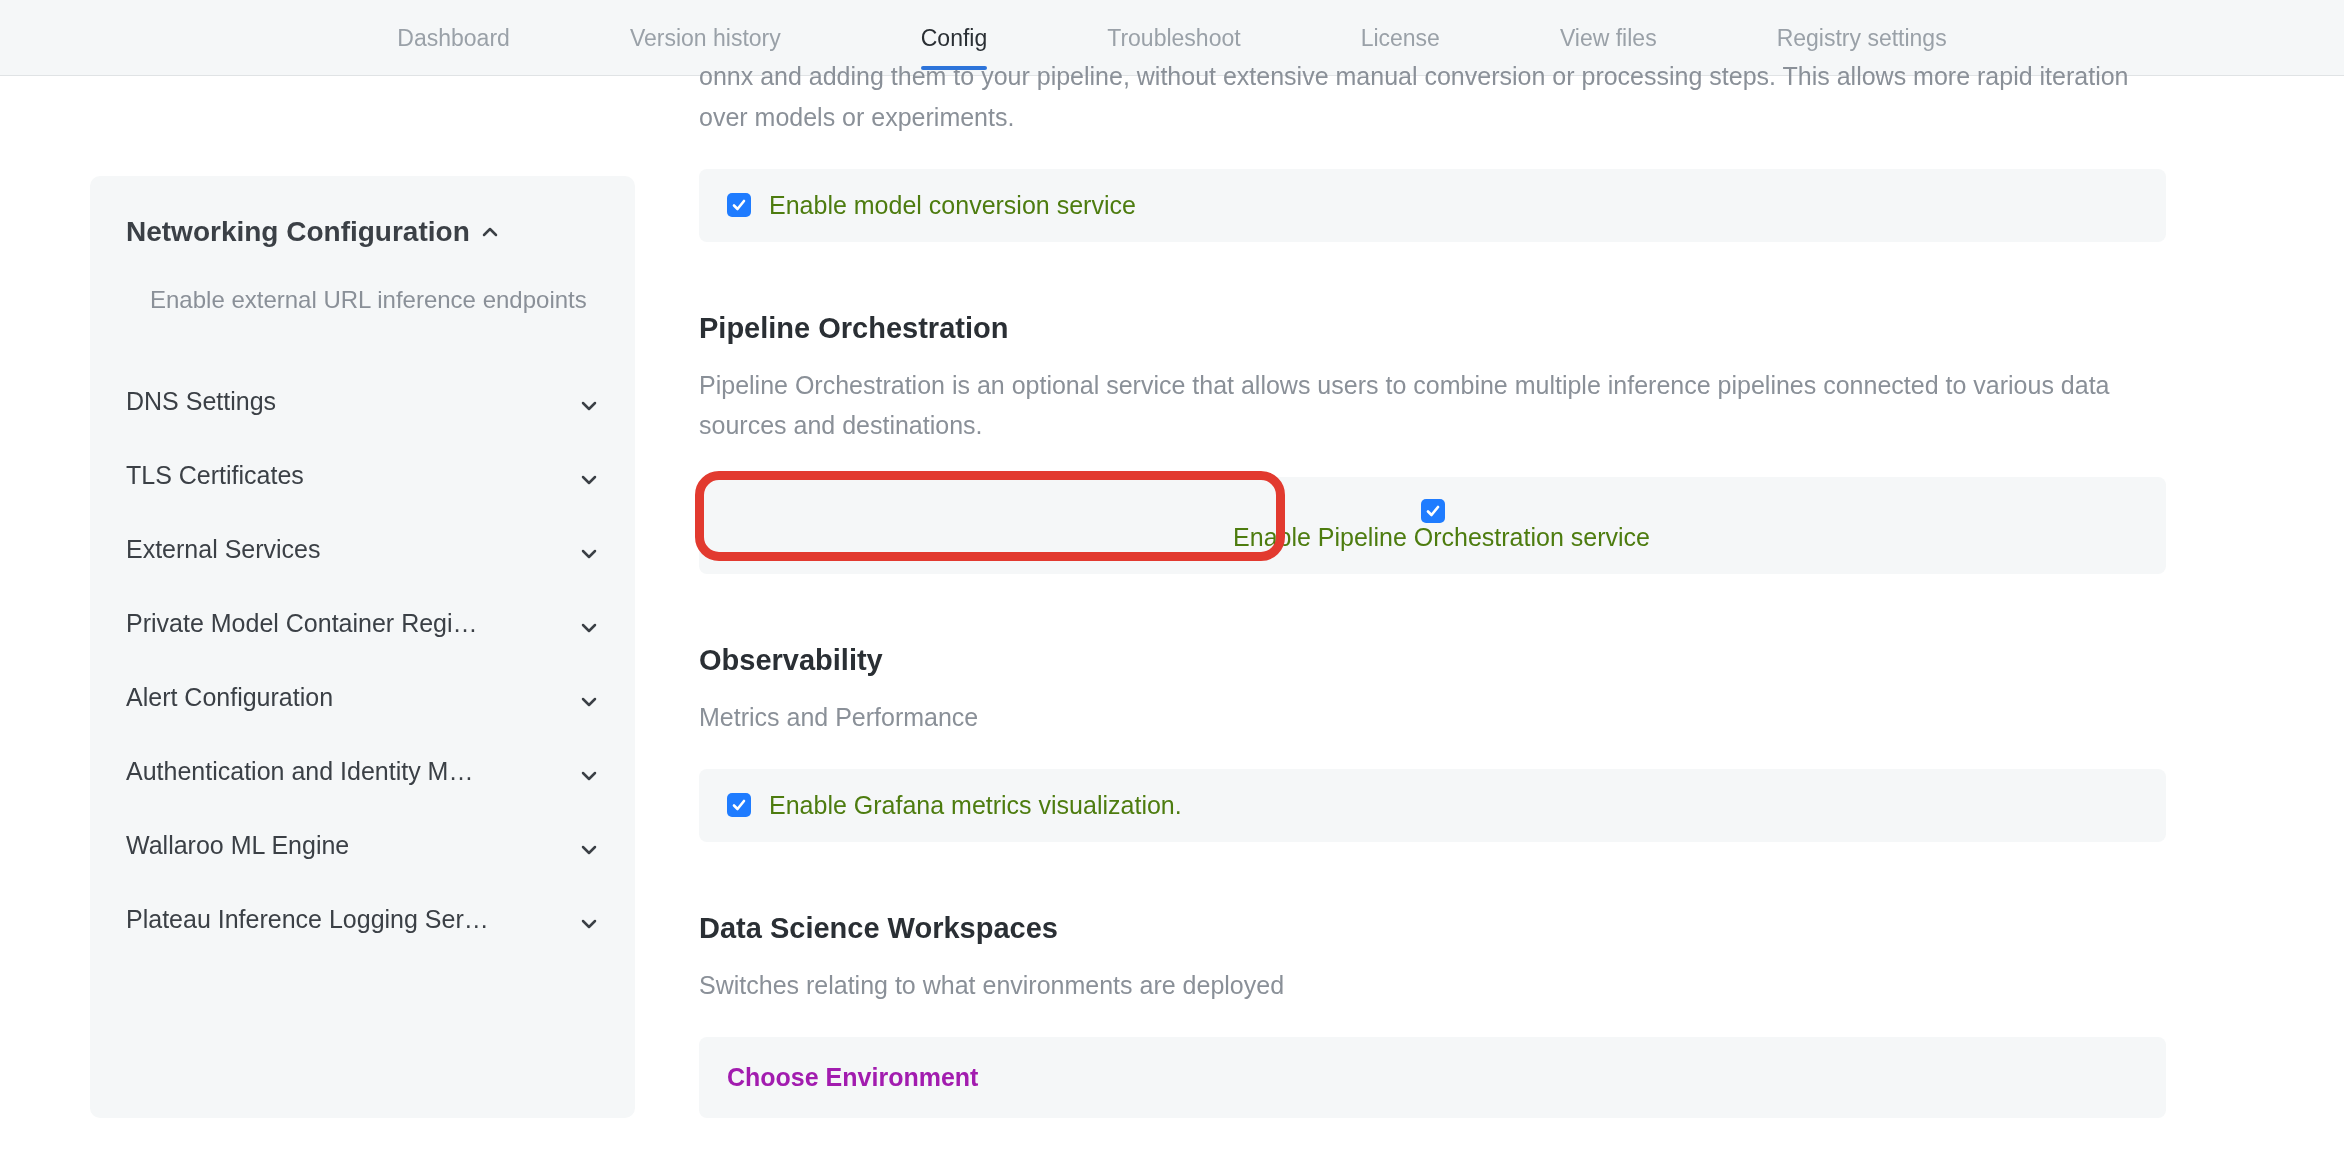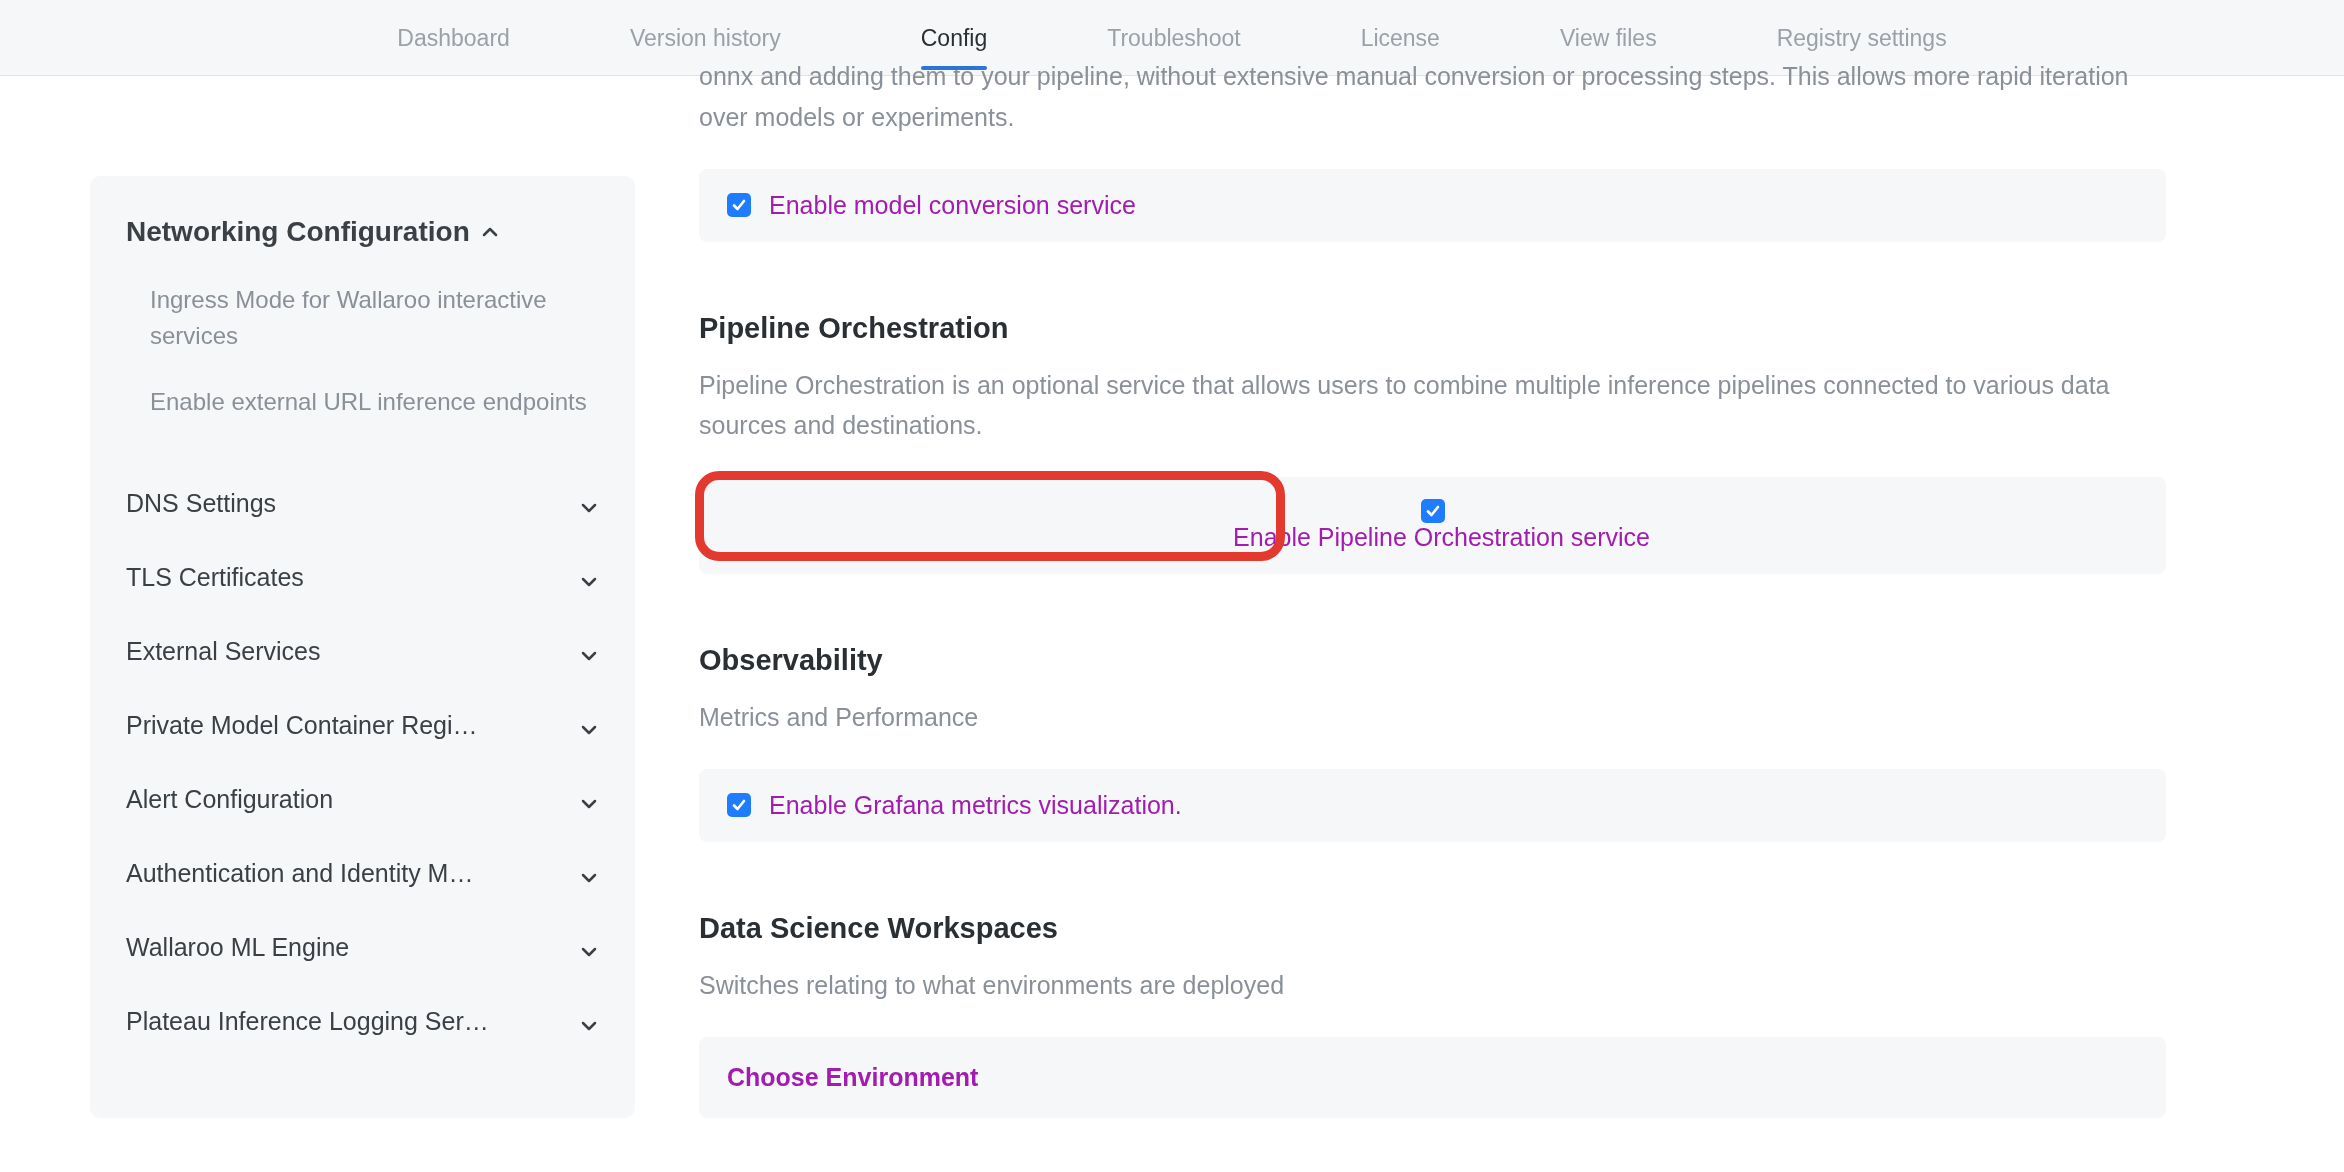--- a/index.html
+++ b/index.html
@@ -119,21 +119,21 @@
     display: flex;
     align-items: center;
     margin-bottom: 70px;
   }
   .option-box.highlighted {
     position: relative;
     flex-direction: column;
   }
   .option-box .label {
     font-size: 25px;
-    color: #a21caf;
+    color: #4d7c0f;
     margin-left: 18px;
   }
   .highlight-ring {
     position: absolute;
     left: -4px;
     top: -6px;
     width: 590px;
     height: 90px;
     border: 9px solid #e23a2f;
     border-radius: 24px;
@@ -191,21 +191,20 @@
   <div class="sidebar">
     <div class="sidebar-section-header">
       <span>Networking Configuration</span>
       <span class="chev">
         <svg width="20" height="20" viewBox="0 0 20 20">
             <polyline points="4,13 10,7 16,13" fill="none" stroke="#3b4046" stroke-width="2.5" stroke-linecap="round" stroke-linejoin="round"></polyline>
           </svg>
       </span>
     </div>
 
-    <div class="sidebar-subitem">Ingress Mode for Wallaroo interactive services</div>
     <div class="sidebar-subitem">Enable external URL inference endpoints</div>
 
     <div class="sidebar-item-row">
       <span class="sidebar-item-label">DNS Settings</span>
       <span class="chev">
         <svg width="20" height="20" viewBox="0 0 20 20">
             <polyline points="4,7 10,13 16,7" fill="none" stroke="#3b4046" stroke-width="2.5" stroke-linecap="round" stroke-linejoin="round"></polyline>
           </svg>
       </span>
     </div>

